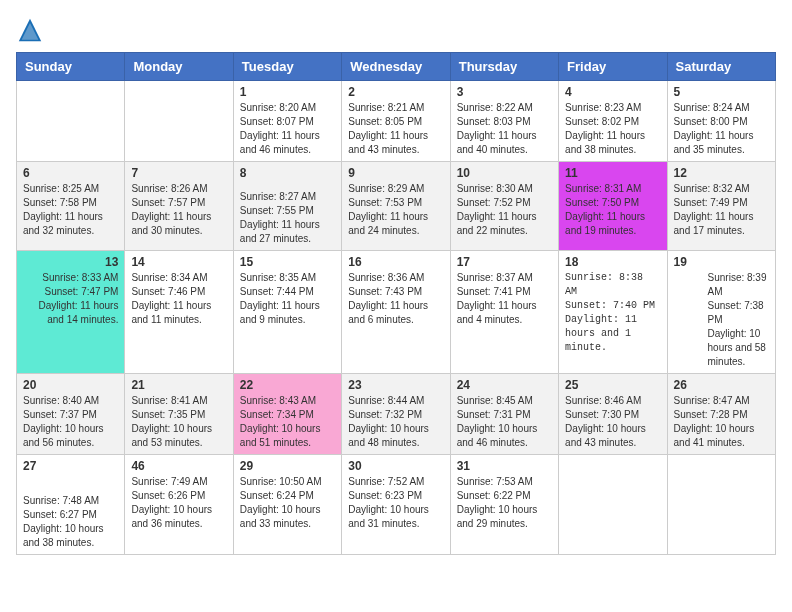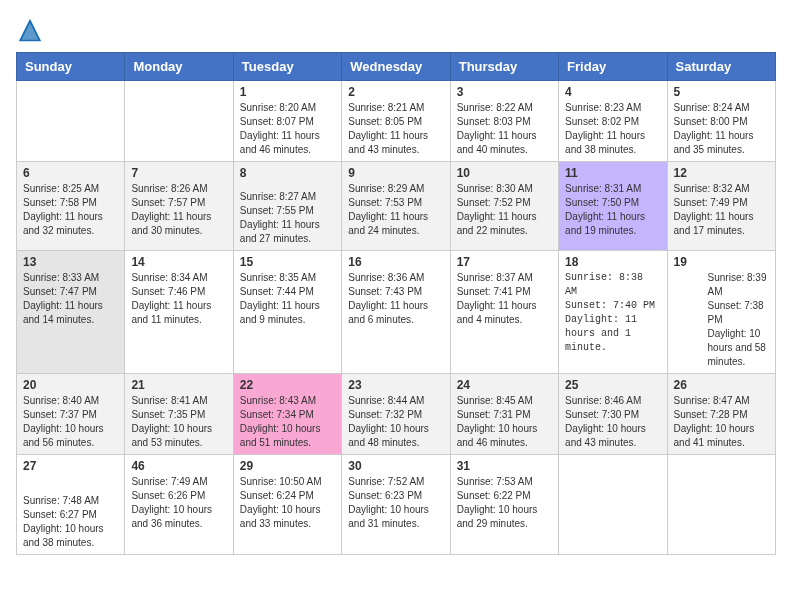--- a/index.html
+++ b/index.html
@@ -177,35 +177,35 @@
           <div class="day-info" style="white-space: pre-line;">Sunrise: 8:29 AM
 Sunset: 7:53 PM
 Daylight: 11 hours and 24 minutes.</div>
         </td>
         <td style="background-color: rgb(242, 242, 242);">
           <span class="day-number">10</span>
           <div class="day-info" style="white-space: pre-line;">Sunrise: 8:30 AM
 Sunset: 7:52 PM
 Daylight: 11 hours and 22 minutes.</div>
         </td>
-        <td style="background-color: #c4b5fd;">
+        <td style="background-color: #d946ef;">
           <span class="day-number">11</span>
           <div class="day-info" style="white-space: pre-line;">Sunrise: 8:31 AM
 Sunset: 7:50 PM
 Daylight: 11 hours and 19 minutes.</div>
         </td>
         <td style="background-color: rgb(242, 242, 242);">
           <span class="day-number">12</span>
           <div class="day-info" style="white-space: pre-line;">Sunrise: 8:32 AM
 Sunset: 7:49 PM
 Daylight: 11 hours and 17 minutes.</div>
         </td>
       </tr>
       <tr>
-        <td style="background-color: #e5e5e5;">
+        <td style="background-color: #5eead4; text-align: right;">
           <span class="day-number">13</span>
           <div class="day-info" style="white-space: pre-line;">Sunrise: 8:33 AM
 Sunset: 7:47 PM
 Daylight: 11 hours and 14 minutes.</div>
         </td>
         <td style="background-color: rgb(255, 255, 255);">
           <span class="day-number">14</span>
           <div class="day-info" style="white-space: pre-line;">Sunrise: 8:34 AM
 Sunset: 7:46 PM
 Daylight: 11 hours and 11 minutes.</div>

